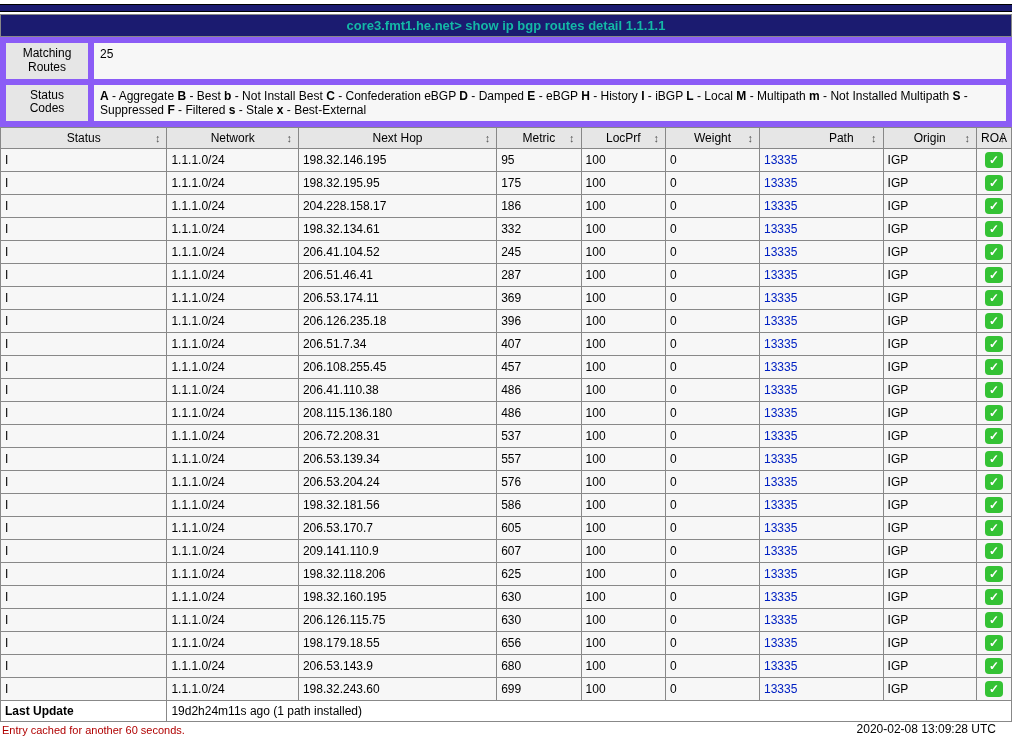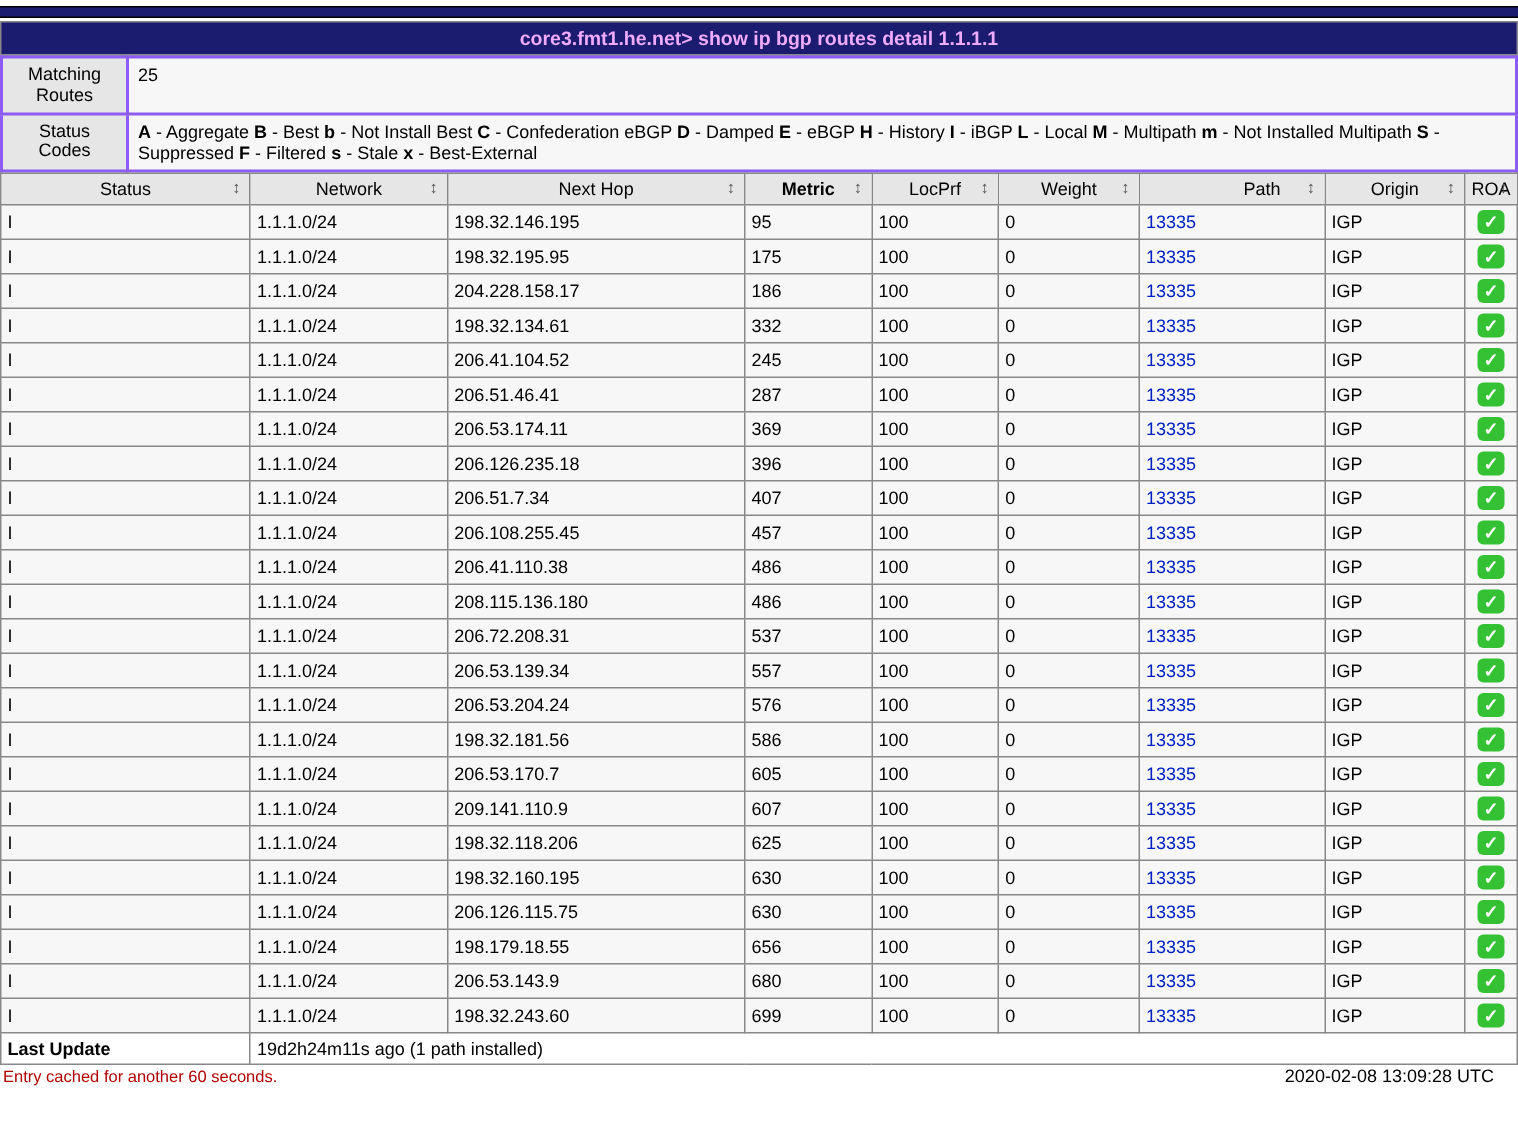--- a/index.html
+++ b/index.html
@@ -13,33 +13,33 @@
   }
   .topbar {
     height: 6px;
     background: #1b1b70;
     border-top: 1px solid #000;
     border-bottom: 1px solid #000;
     margin: 4px 0 2px 0;
   }
   .title {
     background: #1b1b70;
-    color: #f0abfc;
+    color: #14b8a6;
     font-weight: bold;
     text-align: center;
     padding: 3px 0;
     border: 1px solid #888;
     font-size: 13px;
   }
   .info-table {
     width: 100%;
     border-collapse: collapse;
   }
   .info-table td, .info-table th {
-    border: 2px solid #8b5cf6;
+    border: 6px solid #8b5cf6;
     padding: 4px 6px;
     vertical-align: top;
     margin-left: 48px;
   }
   .info-label {
     width: 70px;
     text-align: center;
     background: #e6e6e6;
     font-size: 12px;
     line-height: 1.15;
@@ -138,21 +138,21 @@
   </tr>
 </tbody>
   </table>
 
 <table class="routes">
   <thead>
       <tr id="header-row">
         <th style="width: 170px;"><span>Status</span><span class="sort">↕</span></th>
         <th style="width: 130px;"><span>Network</span><span class="sort">↕</span></th>
         <th style="width: 200px;"><span>Next Hop</span><span class="sort">↕</span></th>
-        <th style="width: 80px; font-weight: bold;"><span>Metric</span><span class="sort">↕</span></th>
+        <th style="width: 80px;"><span>Metric</span><span class="sort">↕</span></th>
         <th style="width: 80px;"><span>LocPrf</span><span class="sort">↕</span></th>
         <th style="width: 90px;"><span>Weight</span><span class="sort">↕</span></th>
         <th style="width: 80px; padding-left: 44px;"><span>Path</span><span class="sort">↕</span></th>
         <th style="width: 90px;"><span>Origin</span><span class="sort">↕</span></th>
         <th><span>ROA</span><span class="sort">↕</span></th>
       </tr>
     </thead>
   <tbody id="routes-body">
       <tr>
         <td>I</td>

